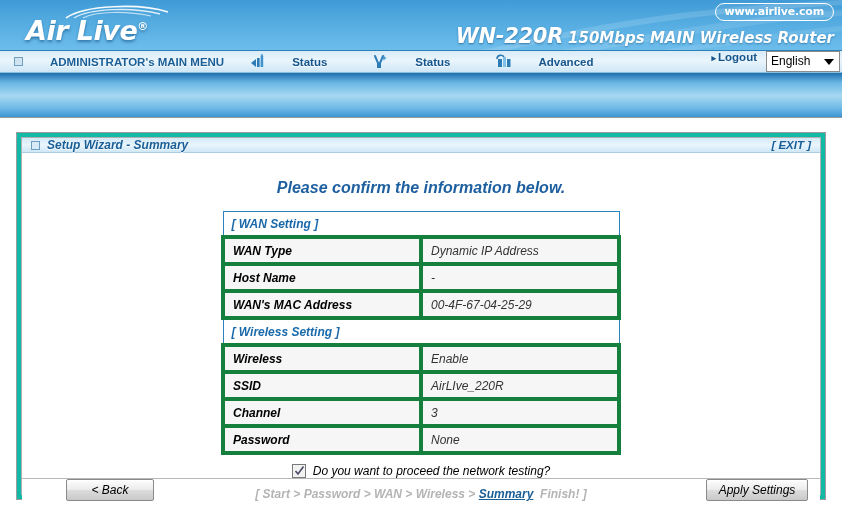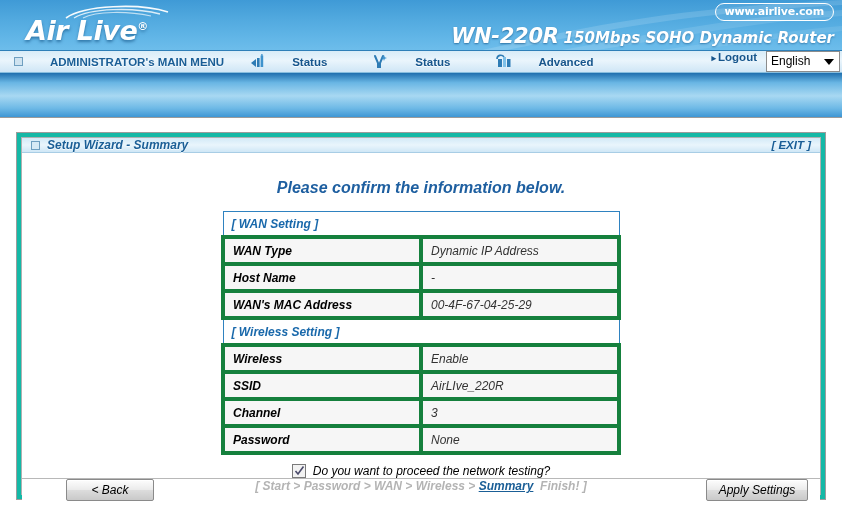--- a/index.html
+++ b/index.html
@@ -344,21 +344,21 @@
     font-weight: bold;
     color: #b4b4b4;
     pointer-events: none;
   }
   .steps .cur {
     color: #1a5e96;
     text-decoration: underline;
     pointer-events: auto;
     cursor: pointer;
   }
-  .foot-wrap { position: relative; width: 100%; display: flex; align-items: flex-start; padding-left: 32px; }
+  .foot-wrap { position: relative; width: 100%; display: flex; align-items: flex-end; padding-left: 32px; }
 </style>
 </head>
 <body>
 
 <div class="banner">
   <svg class="banner-swoosh" viewBox="0 0 420 50" preserveAspectRatio="none">
     <path d="M60,50 C150,30 240,8 420,0 L420,5 C250,14 165,34 85,50 Z" fill="#ffffff" opacity="0.28"></path>
     <path d="M140,50 C230,34 320,16 420,10 L420,16 C330,22 250,38 175,50 Z" fill="#ffffff" opacity="0.22"></path>
     <path d="M240,50 C310,40 370,30 420,26 L420,31 C375,35 320,44 270,50 Z" fill="#ffffff" opacity="0.18"></path>
   </svg>
@@ -368,21 +368,21 @@
       <path d="M4,15 C22,2 78,0 106,9" stroke="#ffffff" stroke-width="1.6" fill="none" opacity="0.95"></path>
       <path d="M12,15 C28,5 72,4 98,11" stroke="#ffffff" stroke-width="1.4" fill="none" opacity="0.8"></path>
       <path d="M21,15 C34,8 66,8 89,13" stroke="#ffffff" stroke-width="1.2" fill="none" opacity="0.65"></path>
     </svg>
     <div class="logo-text"><span>Air Live</span><span class="reg">®</span></div>
   </div>
 
   <div class="site-pill">www.airlive.com</div>
 
   <div class="model-block">
-    <span class="model-name">WN-220R</span><span class="model-desc">150Mbps SOHO Dynamic Router</span>
+    <span class="model-name">WN-220R</span><span class="model-desc">150Mbps MAIN Wireless Router</span>
   </div>
 </div>
 
 <div class="navbar">
 
   <div class="nav-item main">
     <span class="nav-sq"></span>
     <span class="nav-label">ADMINISTRATOR's MAIN MENU</span>
   </div>
 

